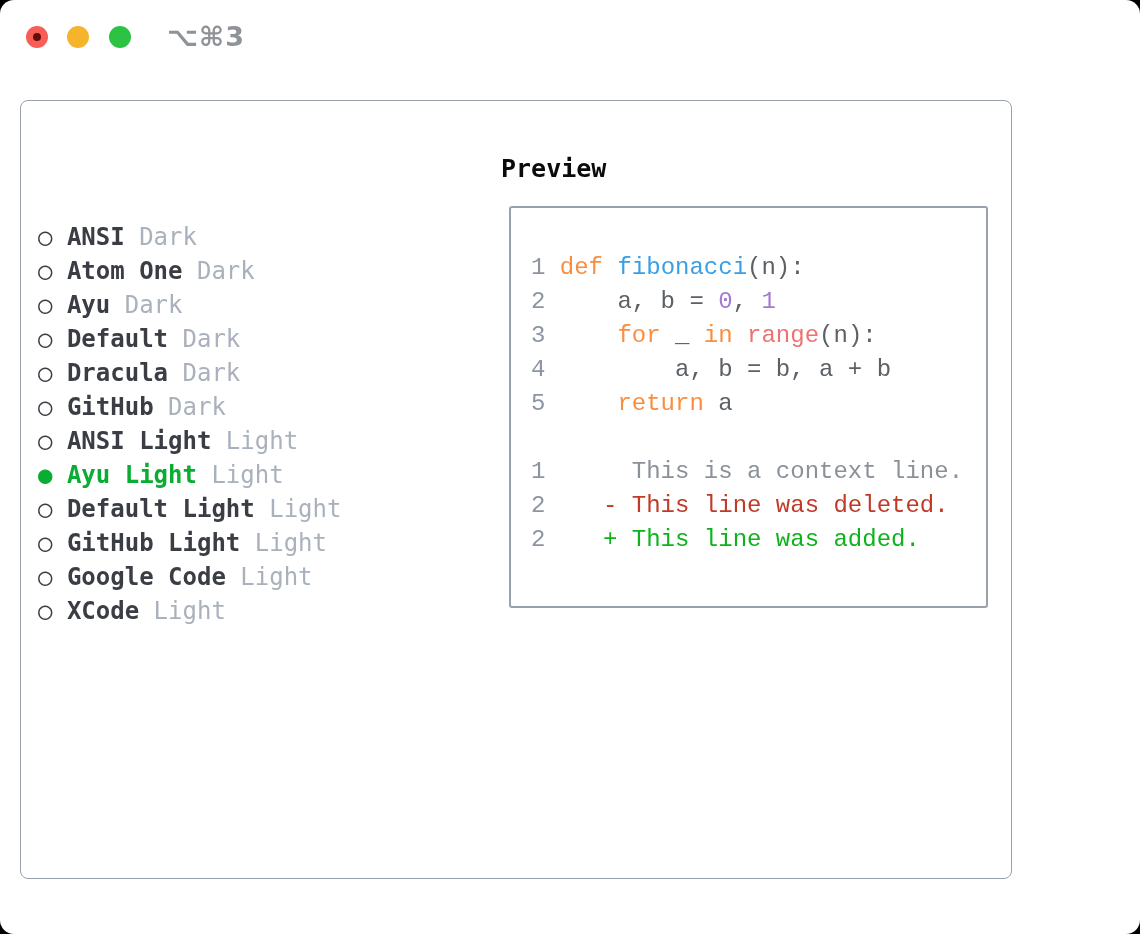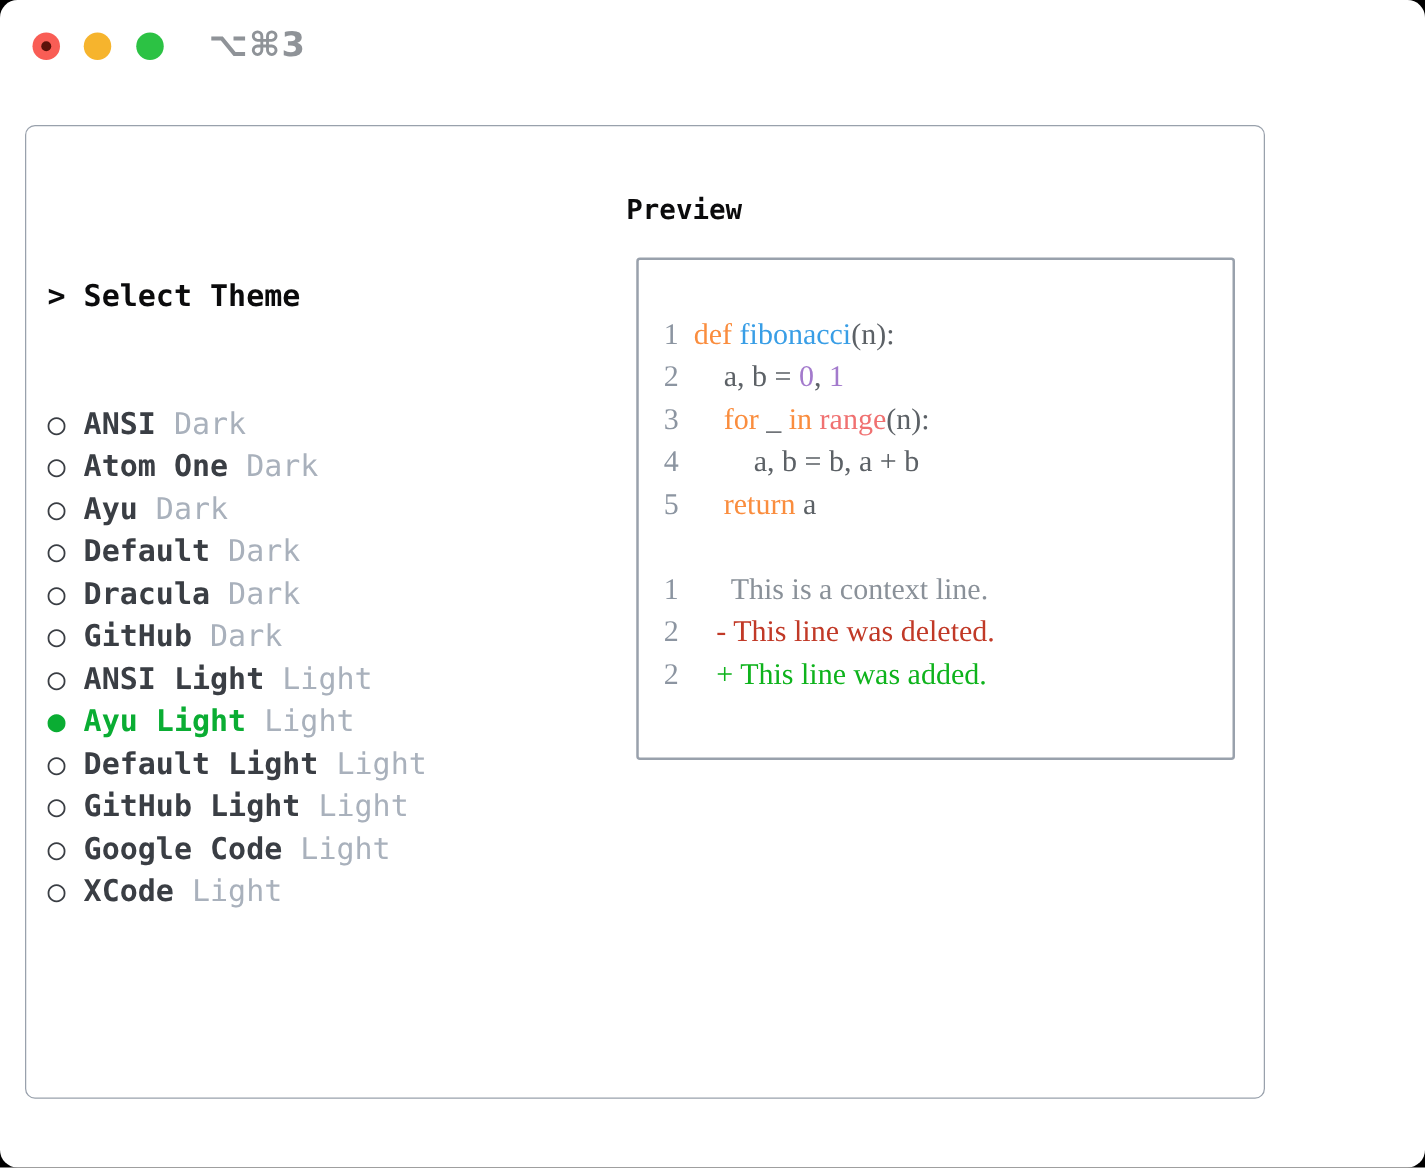--- a/index.html
+++ b/index.html
@@ -55,34 +55,34 @@
   .row.header{font-weight:bold;color:var(--header);}
   .row.header.indent{padding-left:2ch;}
   .prompt{display:inline-block;width:2ch;color:var(--header);font-weight:bold;}
   .marker{display:inline-block;width:2ch;color:var(--label);}
   .name{color:var(--label);font-weight:bold;}
   .tag{color:var(--tag);}
   .selected .marker,.selected .name{color:var(--accent-green);}
   
   .preview-label{
     position:absolute;left:480px;top:51px;
-    font-size:22px;line-height:34px;font-weight:bold;
+    font-size:25px;line-height:34px;font-weight:bold;
     color:var(--header);
   }
   .preview-box{
     position:absolute;left:488px;top:105px;
     width:479px;height:402px;
     border:2px solid var(--border);
     border-radius:3px;
     box-sizing:border-box;
     background:#fff;
   }
   #preview-code{
     position:absolute;left:20px;top:43px;margin:0;
-    font-family:Liberation Serif, serif;
+    font-family:Liberation Mono, monospace;
     font-size:24px;line-height:34px;
     white-space:pre;
   }
   .cline{height:34px;white-space:pre;}
   .g{display:inline-block;width:2ch;color:var(--gutter);}
   .pl{color:var(--code-fg);}
   .kw{color:var(--keyword);}
   .fn{color:var(--function);}
   .cn{color:var(--constant);}
   .ca{color:var(--call);}
@@ -100,21 +100,20 @@
         <span class="dot"></span>
       </span>
     <span class="tl yellow"></span>
     <span class="tl green"></span>
     <span class="wtitle">⌥⌘3</span>
   </div>
 
   <div class="panel">
 
     <div class="leftcol">
-      <div class="row header"><span class="prompt">&gt;</span><span>Select Theme</span></div>
       <div id="theme-list"><div class="row"><span class="marker">○</span><span class="name">ANSI</span><span class="tag"> Dark</span></div><div class="row"><span class="marker">○</span><span class="name">Atom One</span><span class="tag"> Dark</span></div><div class="row"><span class="marker">○</span><span class="name">Ayu</span><span class="tag"> Dark</span></div><div class="row"><span class="marker">○</span><span class="name">Default</span><span class="tag"> Dark</span></div><div class="row"><span class="marker">○</span><span class="name">Dracula</span><span class="tag"> Dark</span></div><div class="row"><span class="marker">○</span><span class="name">GitHub</span><span class="tag"> Dark</span></div><div class="row"><span class="marker">○</span><span class="name">ANSI Light</span><span class="tag"> Light</span></div><div class="row selected"><span class="marker">●</span><span class="name">Ayu Light</span><span class="tag"> Light</span></div><div class="row"><span class="marker">○</span><span class="name">Default Light</span><span class="tag"> Light</span></div><div class="row"><span class="marker">○</span><span class="name">GitHub Light</span><span class="tag"> Light</span></div><div class="row"><span class="marker">○</span><span class="name">Google Code</span><span class="tag"> Light</span></div><div class="row"><span class="marker">○</span><span class="name">XCode</span><span class="tag"> Light</span></div></div>
       <div class="row blank"> </div>
       
       
       
       
     </div>
 
     <div class="preview-label">Preview</div>
 

